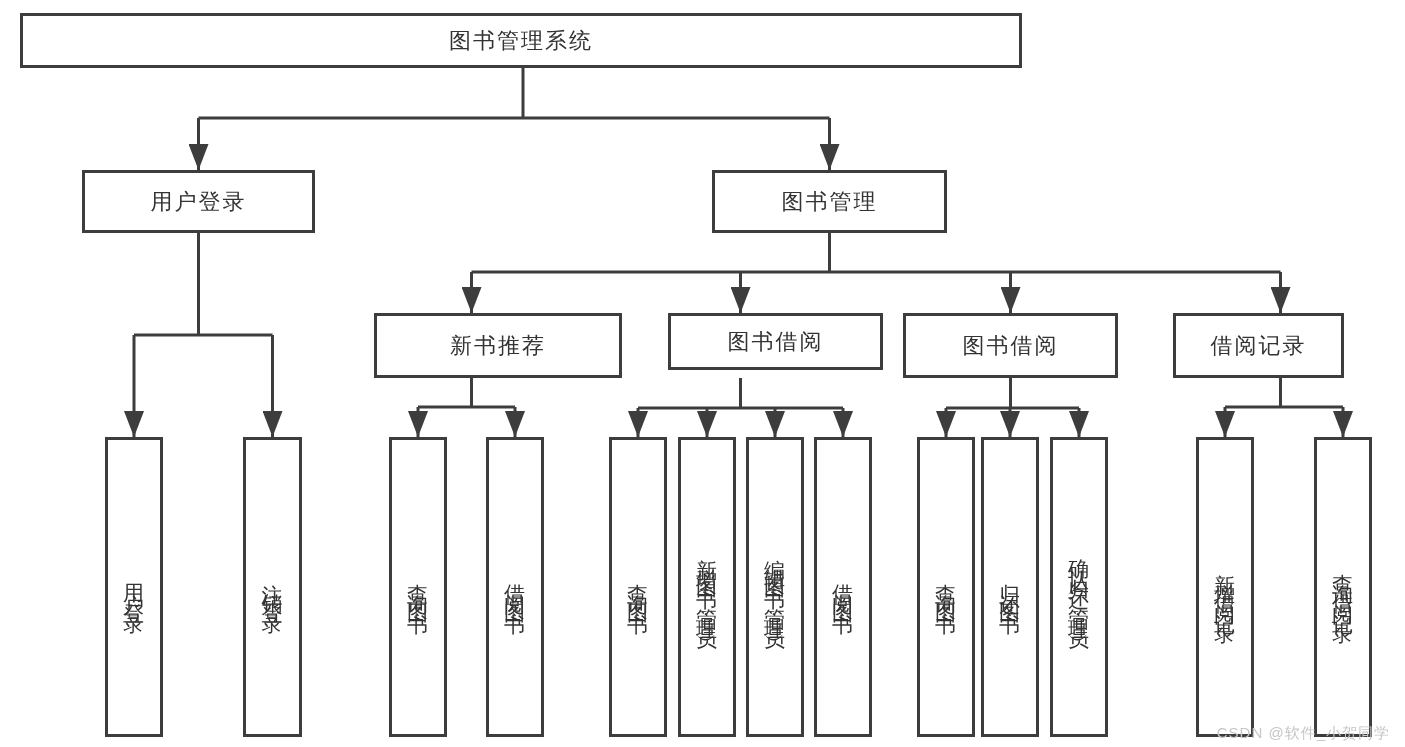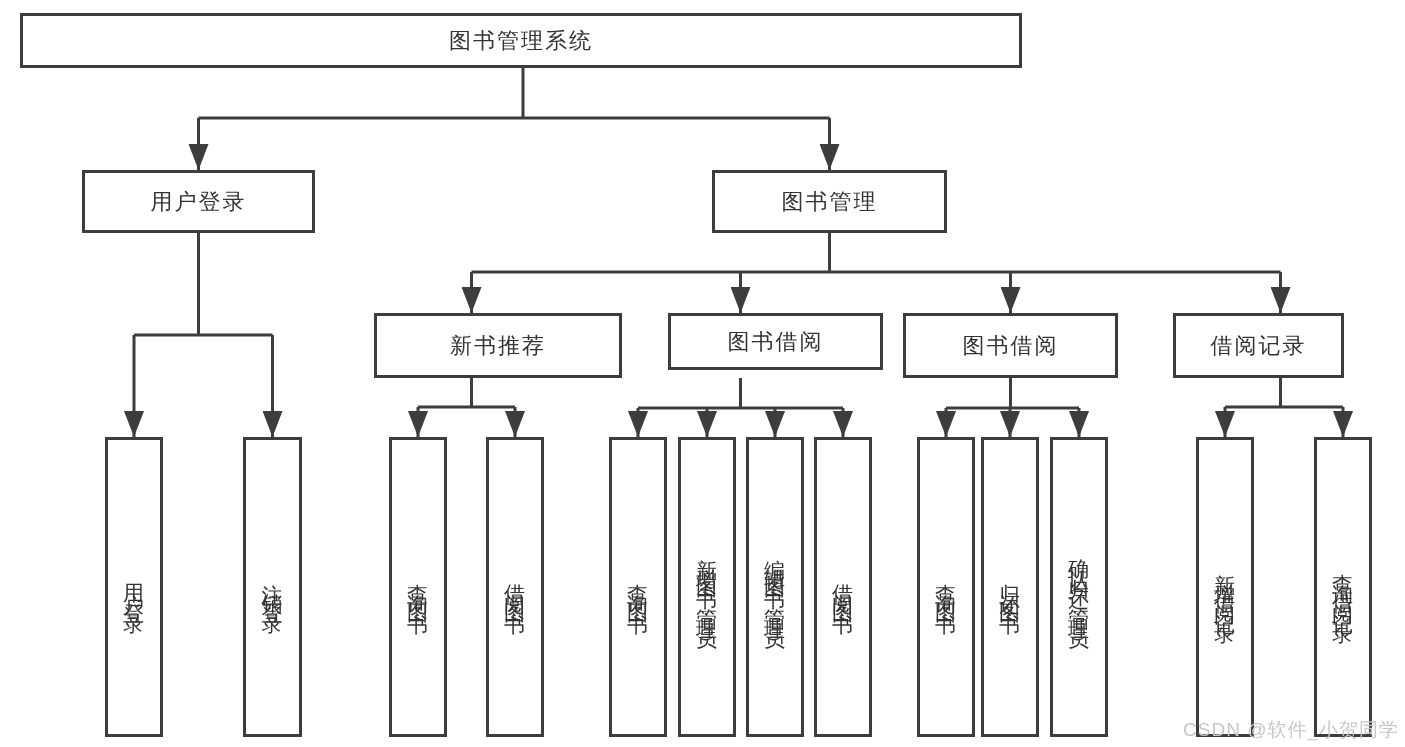--- a/index.html
+++ b/index.html
@@ -24,22 +24,22 @@
   .hnode{font-size:22px;letter-spacing:2px;}
   .leaf{
     writing-mode:vertical-rl;
     text-orientation:mixed;
     font-size:21px;
     letter-spacing:10px;
     line-height:1;
   }
   #watermark{
     position:absolute;
-    right:6px;bottom:4px;
-    font-size:19px;
+    right:15px;bottom:4px;
+    font-size:15px;
     color:#c6c6c6;
     letter-spacing:1px;
     z-index:5;
     white-space:nowrap;
   }
 </style>
 </head>
 <body>
 
 <div id="canvas">

